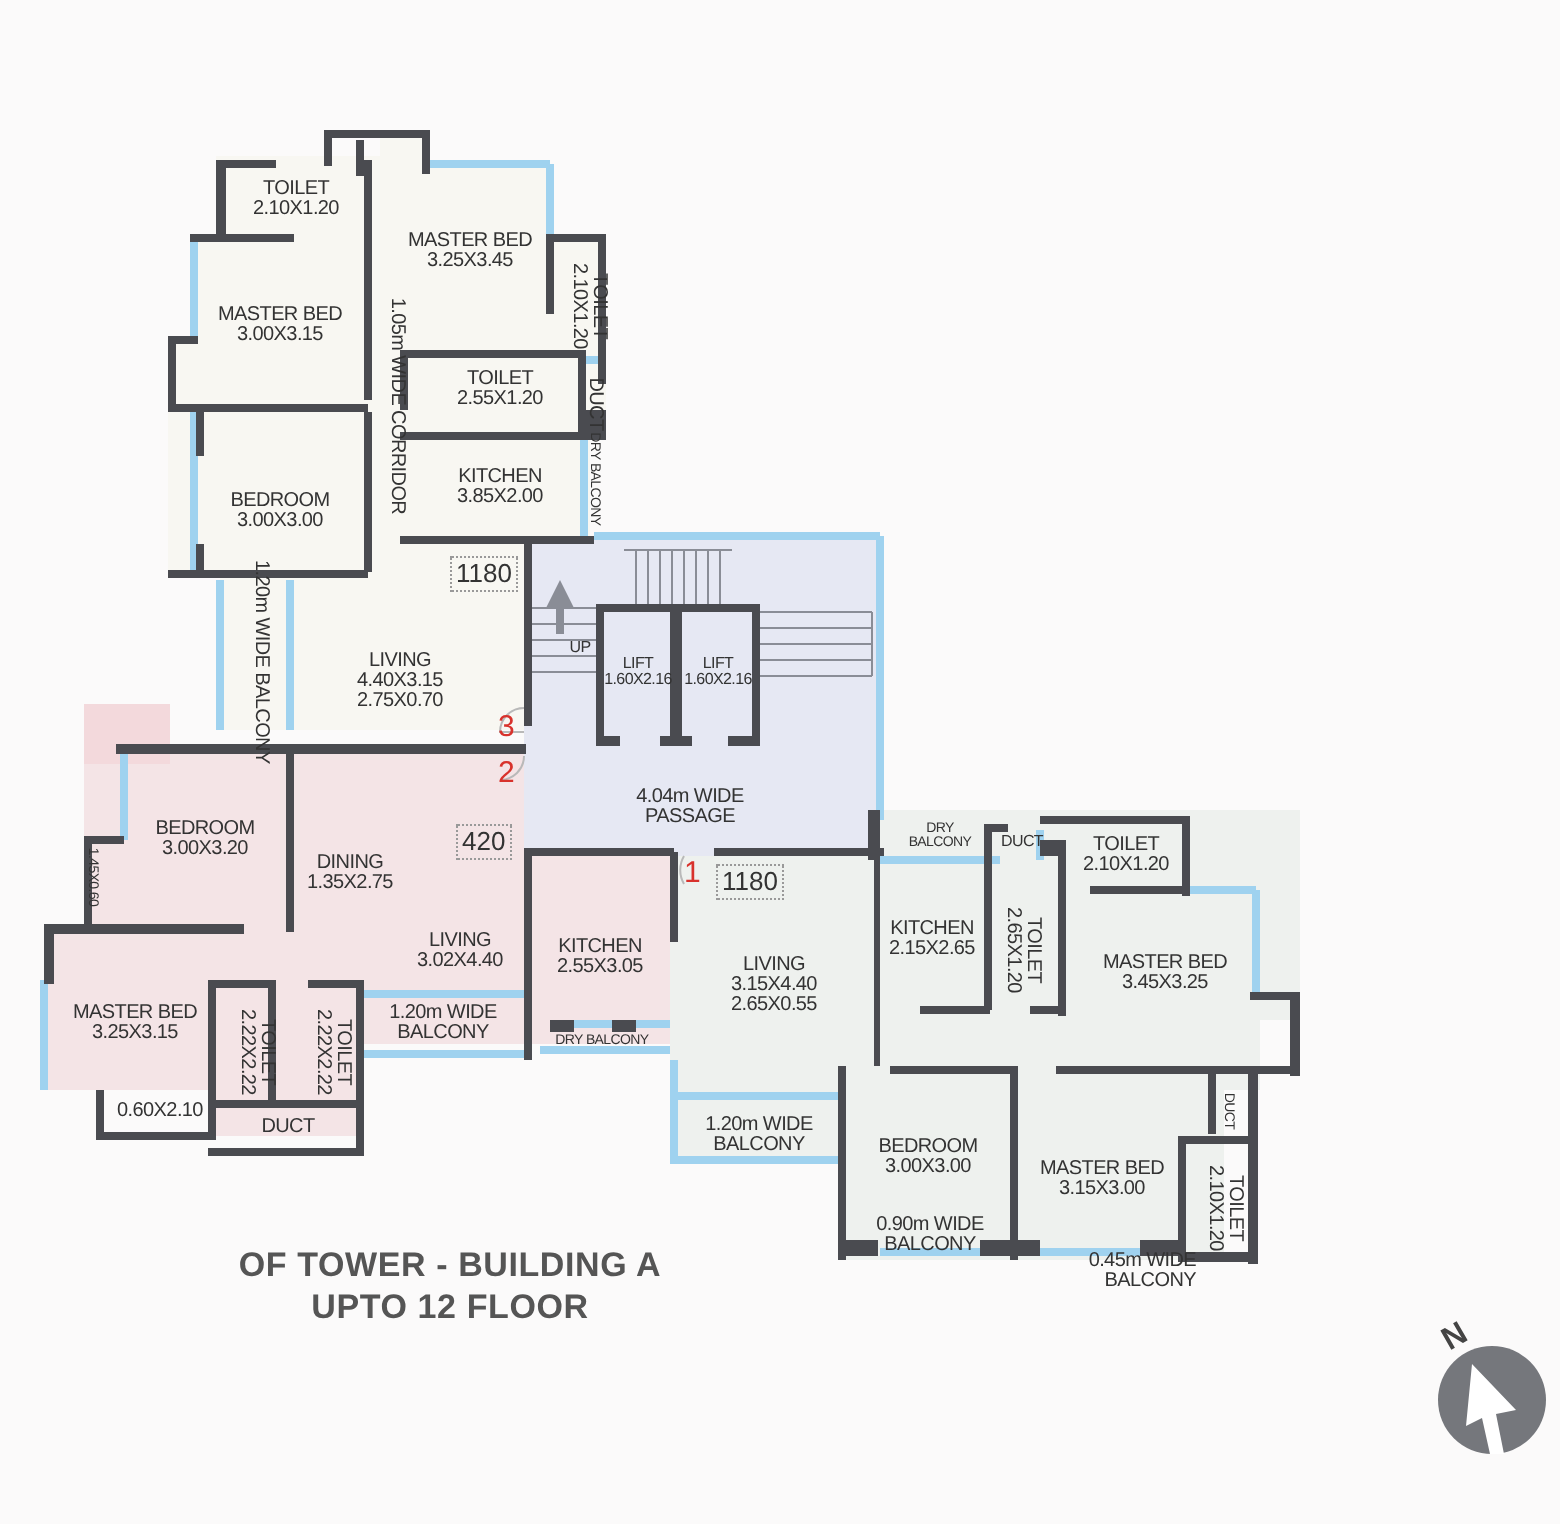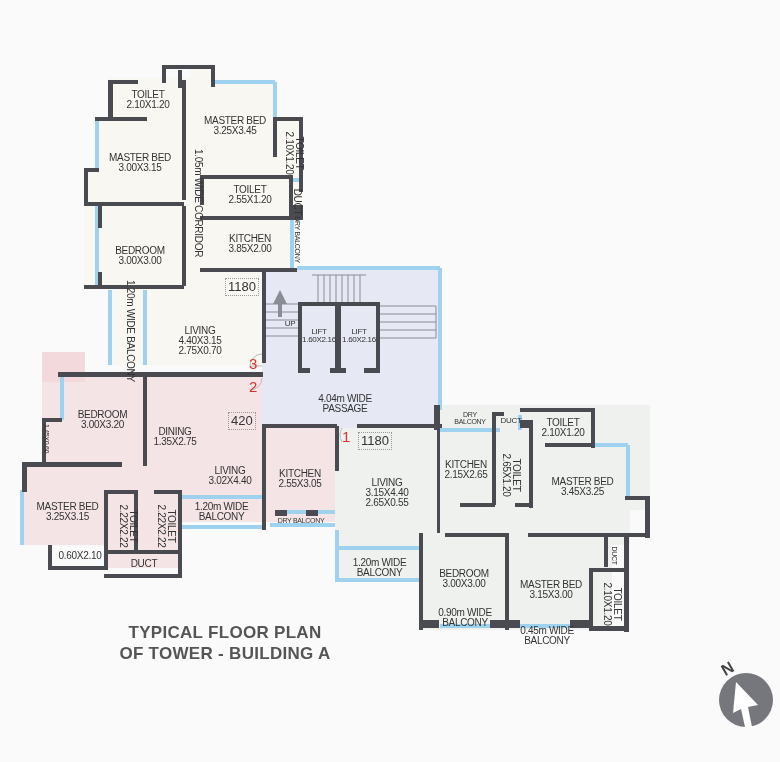--- a/index.html
+++ b/index.html
@@ -337,24 +337,24 @@
     </div>
   <div class="lbl rot sm" style="left:601px;top:552px;width:26px;">DUCT</div>
   <div class="lbl rot" style="left:582px;top:594px;width:60px;">
       <span>TOILET</span>
       <span>2.10X1.20</span>
     </div>
   <div class="lbl" style="left:425px;top:608px;width:80px;">
       <span>0.90m WIDE</span>
       <span>BALCONY</span>
     </div>
-  <div class="lbl" style="left:508px;top:626px;width:78px;">
+  <div class="lbl" style="left:520px;top:626px;width:78px;text-align:right;">
       <span>0.45m WIDE</span>
       <span>BALCONY</span>
     </div>
 </div>
 
 <div class="title">
-  <span>TYPICAL FLOOR PLAN</span>
   <span>OF TOWER - BUILDING A</span>
+  <span>UPTO 12 FLOOR</span>
 </div>
 
 <div style="position:absolute;left:722px;top:660px;font-weight:bold;font-size:16px;color:#444;transform:rotate(-30deg);">N</div>
 
 </body></html>

